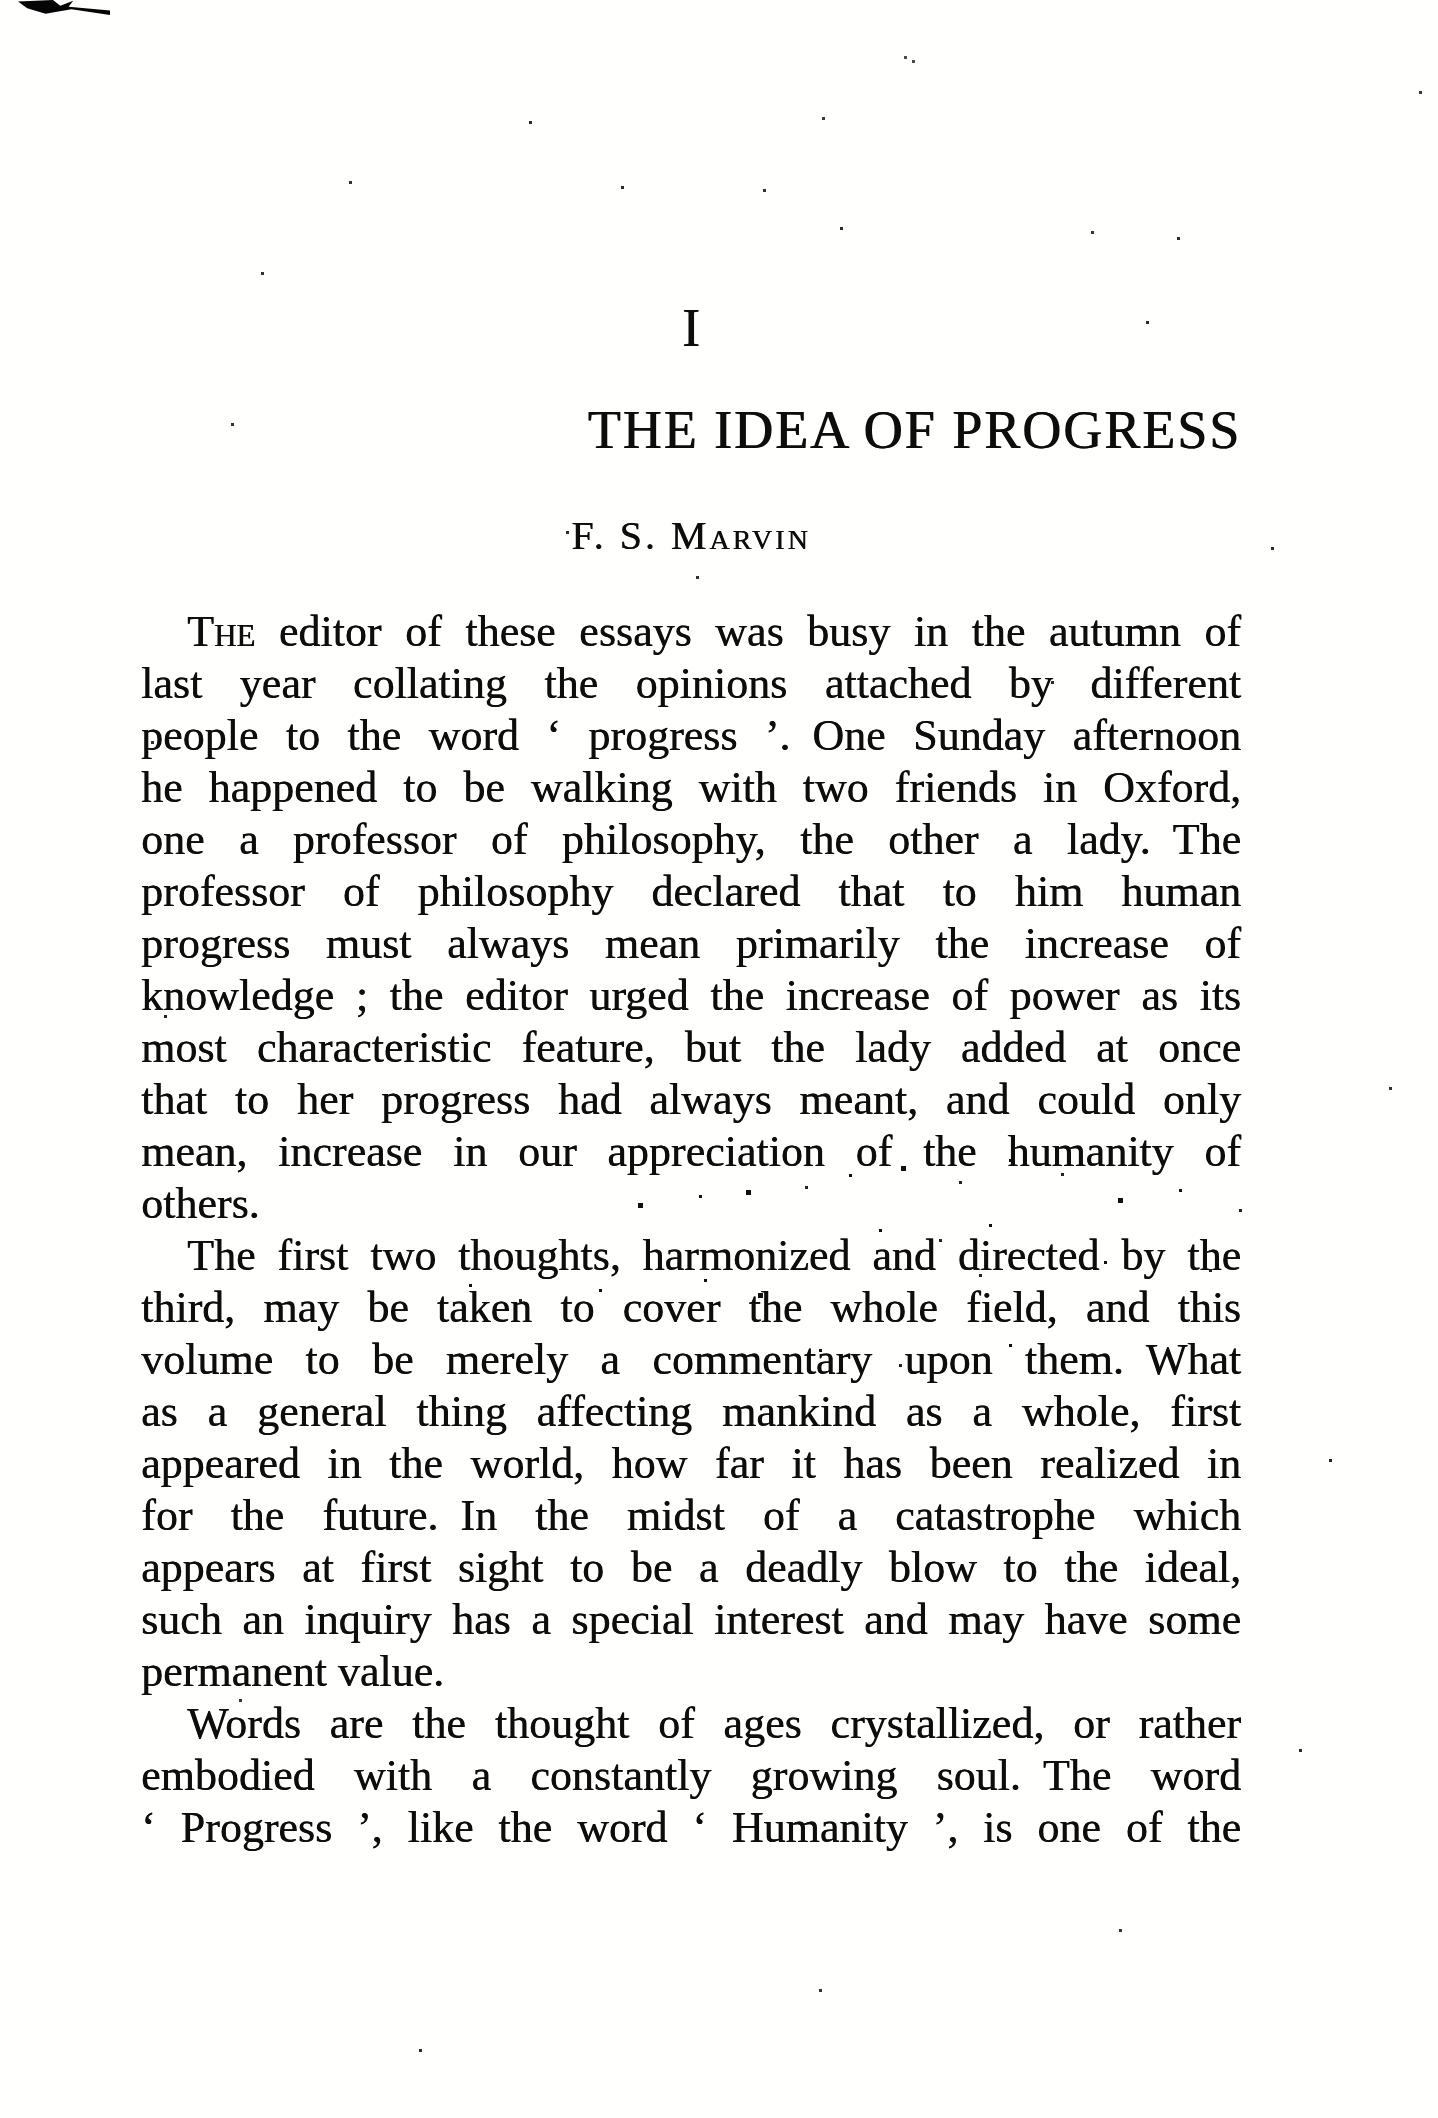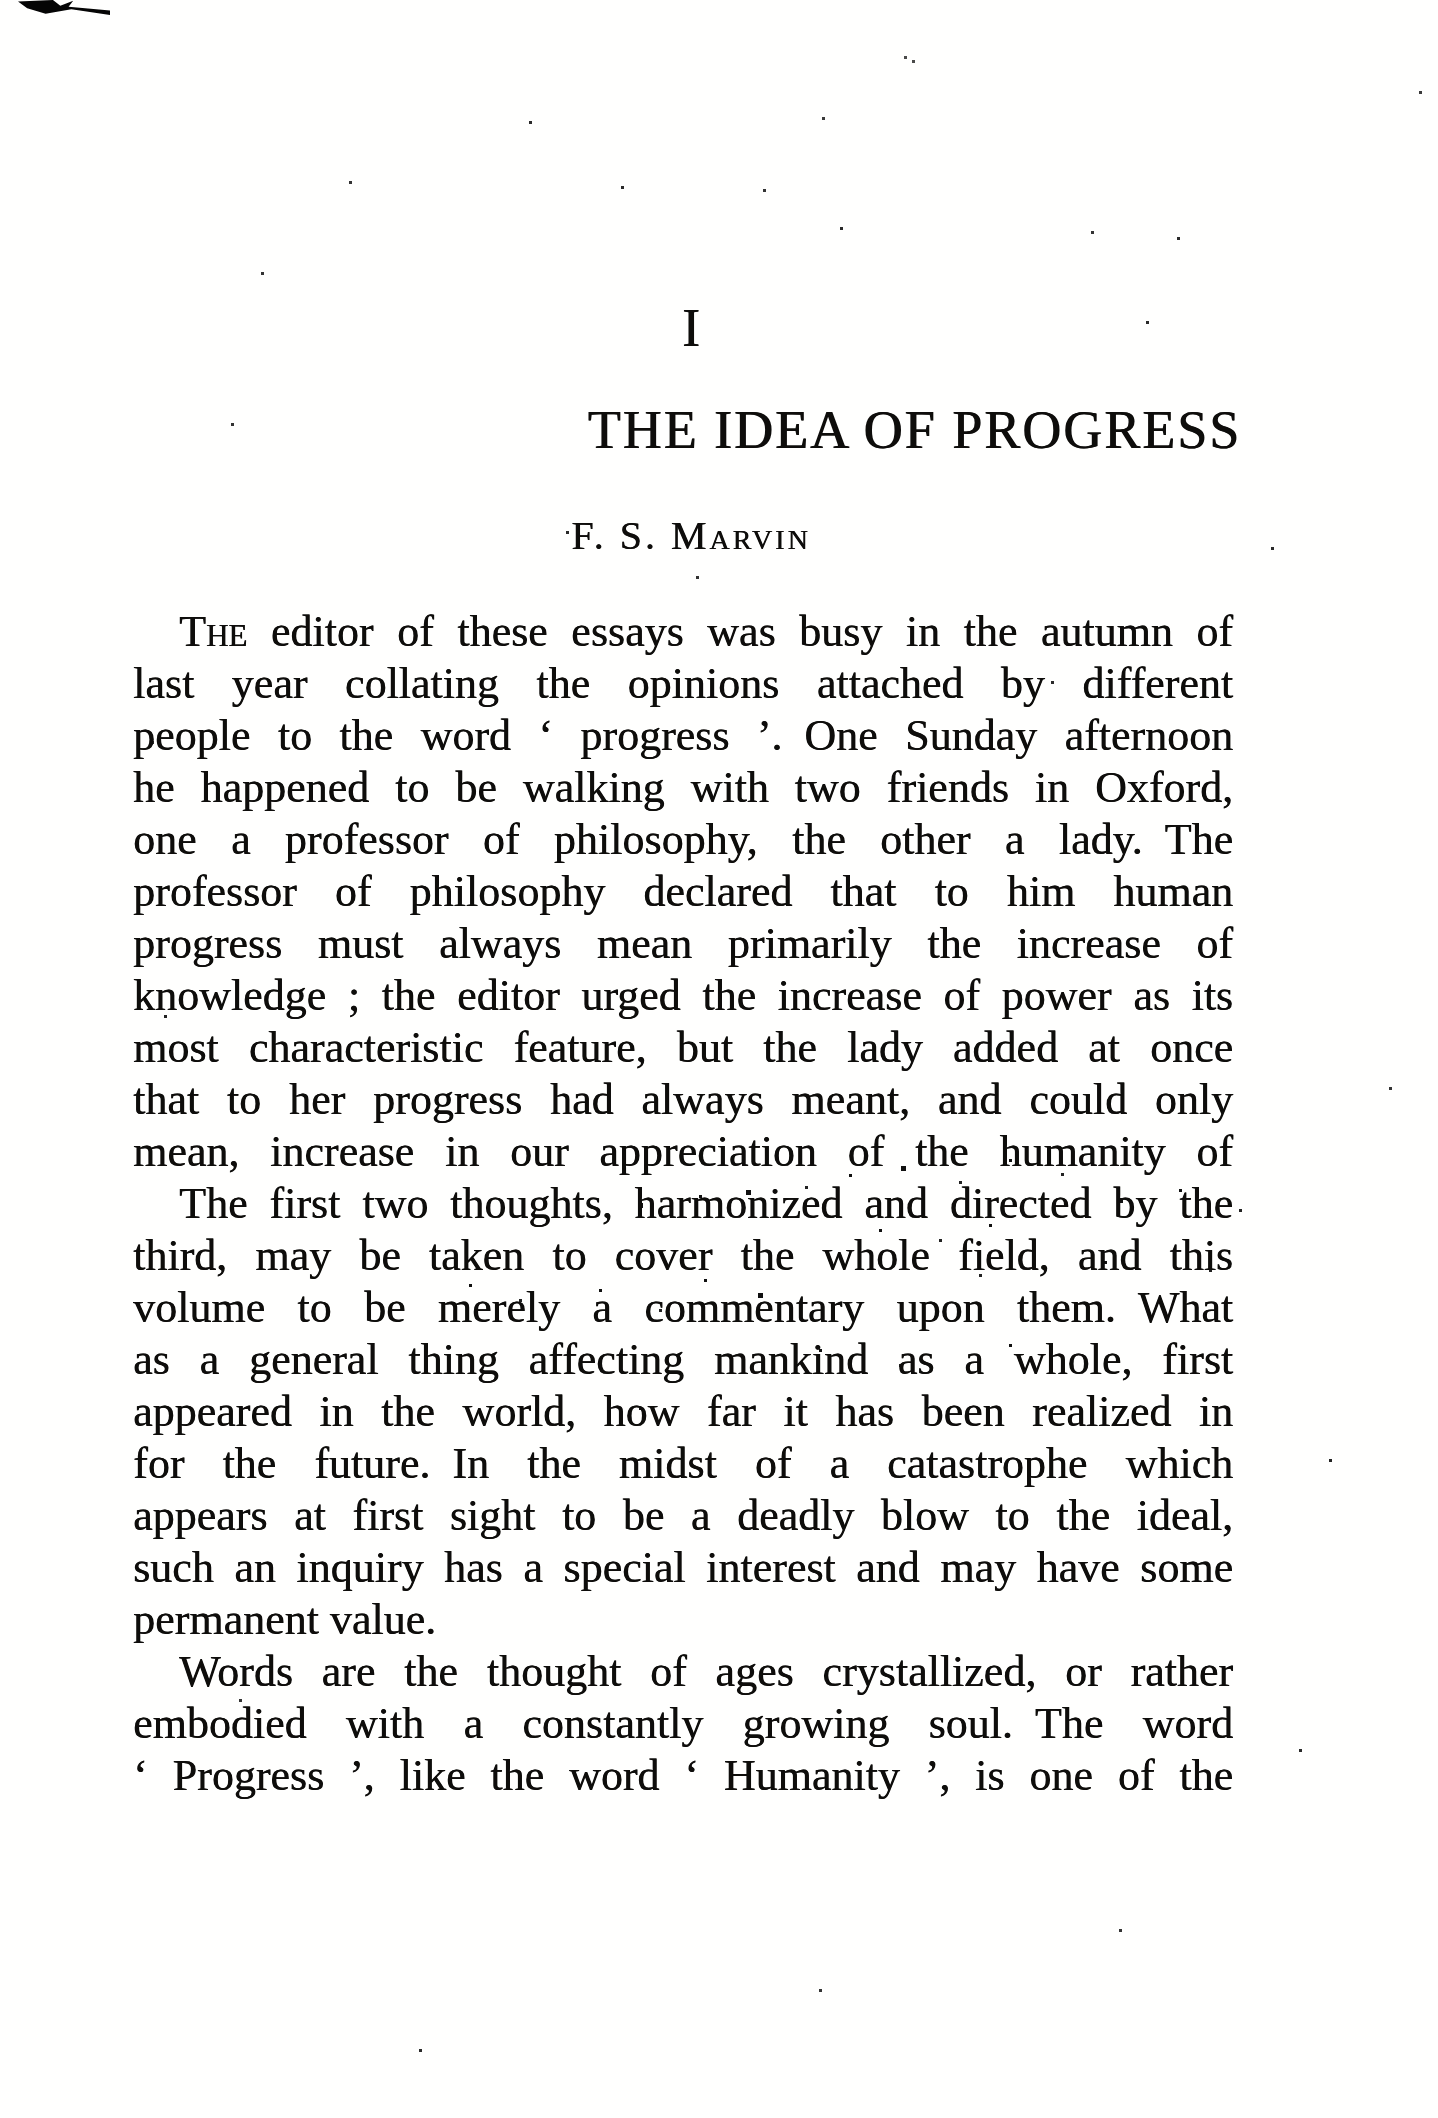--- a/index.html
+++ b/index.html
@@ -53,21 +53,21 @@
     letter-spacing:2px; text-align:right;
     text-shadow:0.8px 0 0 currentColor;
   }
   .author {
     position:absolute; left:141px; top:512px; width:1100px;
     font-size:40px; line-height:48px; text-align:center;
     font-variant:small-caps; letter-spacing:3px;
     text-shadow:0.5px 0 0 currentColor;
   }
   .textblock {
-    position:absolute; left:133px; top:606px; width:1100px;
+    position:absolute; left:141px; top:606px; width:1100px;
   }
   .line {
     font-size:44px; line-height:52px;
     text-align:justify; text-align-last:justify;
     text-shadow:0.5px 0 0 currentColor;
     white-space:normal;
   }
   .line.indent { padding-left:46px; }
   .line.last { text-align-last:left; }
   .sc { font-variant:small-caps; }
@@ -93,20 +93,21 @@
       <div class="line">last year collating the opinions attached by different</div>
       <div class="line">people to the word ‘ progress ’. One Sunday afternoon</div>
       <div class="line">he happened to be walking with two friends in Oxford,</div>
       <div class="line">one a professor of philosophy, the other a lady. The</div>
       <div class="line">professor of philosophy declared that to him human</div>
       <div class="line">progress must always mean primarily the increase of</div>
       <div class="line">knowledge ; the editor urged the increase of power as its</div>
       <div class="line">most characteristic feature, but the lady added at once</div>
       <div class="line">that to her progress had always meant, and could only</div>
       <div class="line">mean, increase in our appreciation of the humanity of</div>
+      <div class="line last">others.</div>
     </div>
 
     <div class="para">
       <div class="line indent">The first two thoughts, harmonized and directed by the</div>
       <div class="line">third, may be taken to cover the whole field, and this</div>
       <div class="line">volume to be merely a commentary upon them. What</div>
       <div class="line">as a general thing affecting mankind as a whole, first</div>
       <div class="line">appeared in the world, how far it has been realized in</div>
       <div class="line">for the future. In the midst of a catastrophe which</div>
       <div class="line">appears at first sight to be a deadly blow to the ideal,</div>

